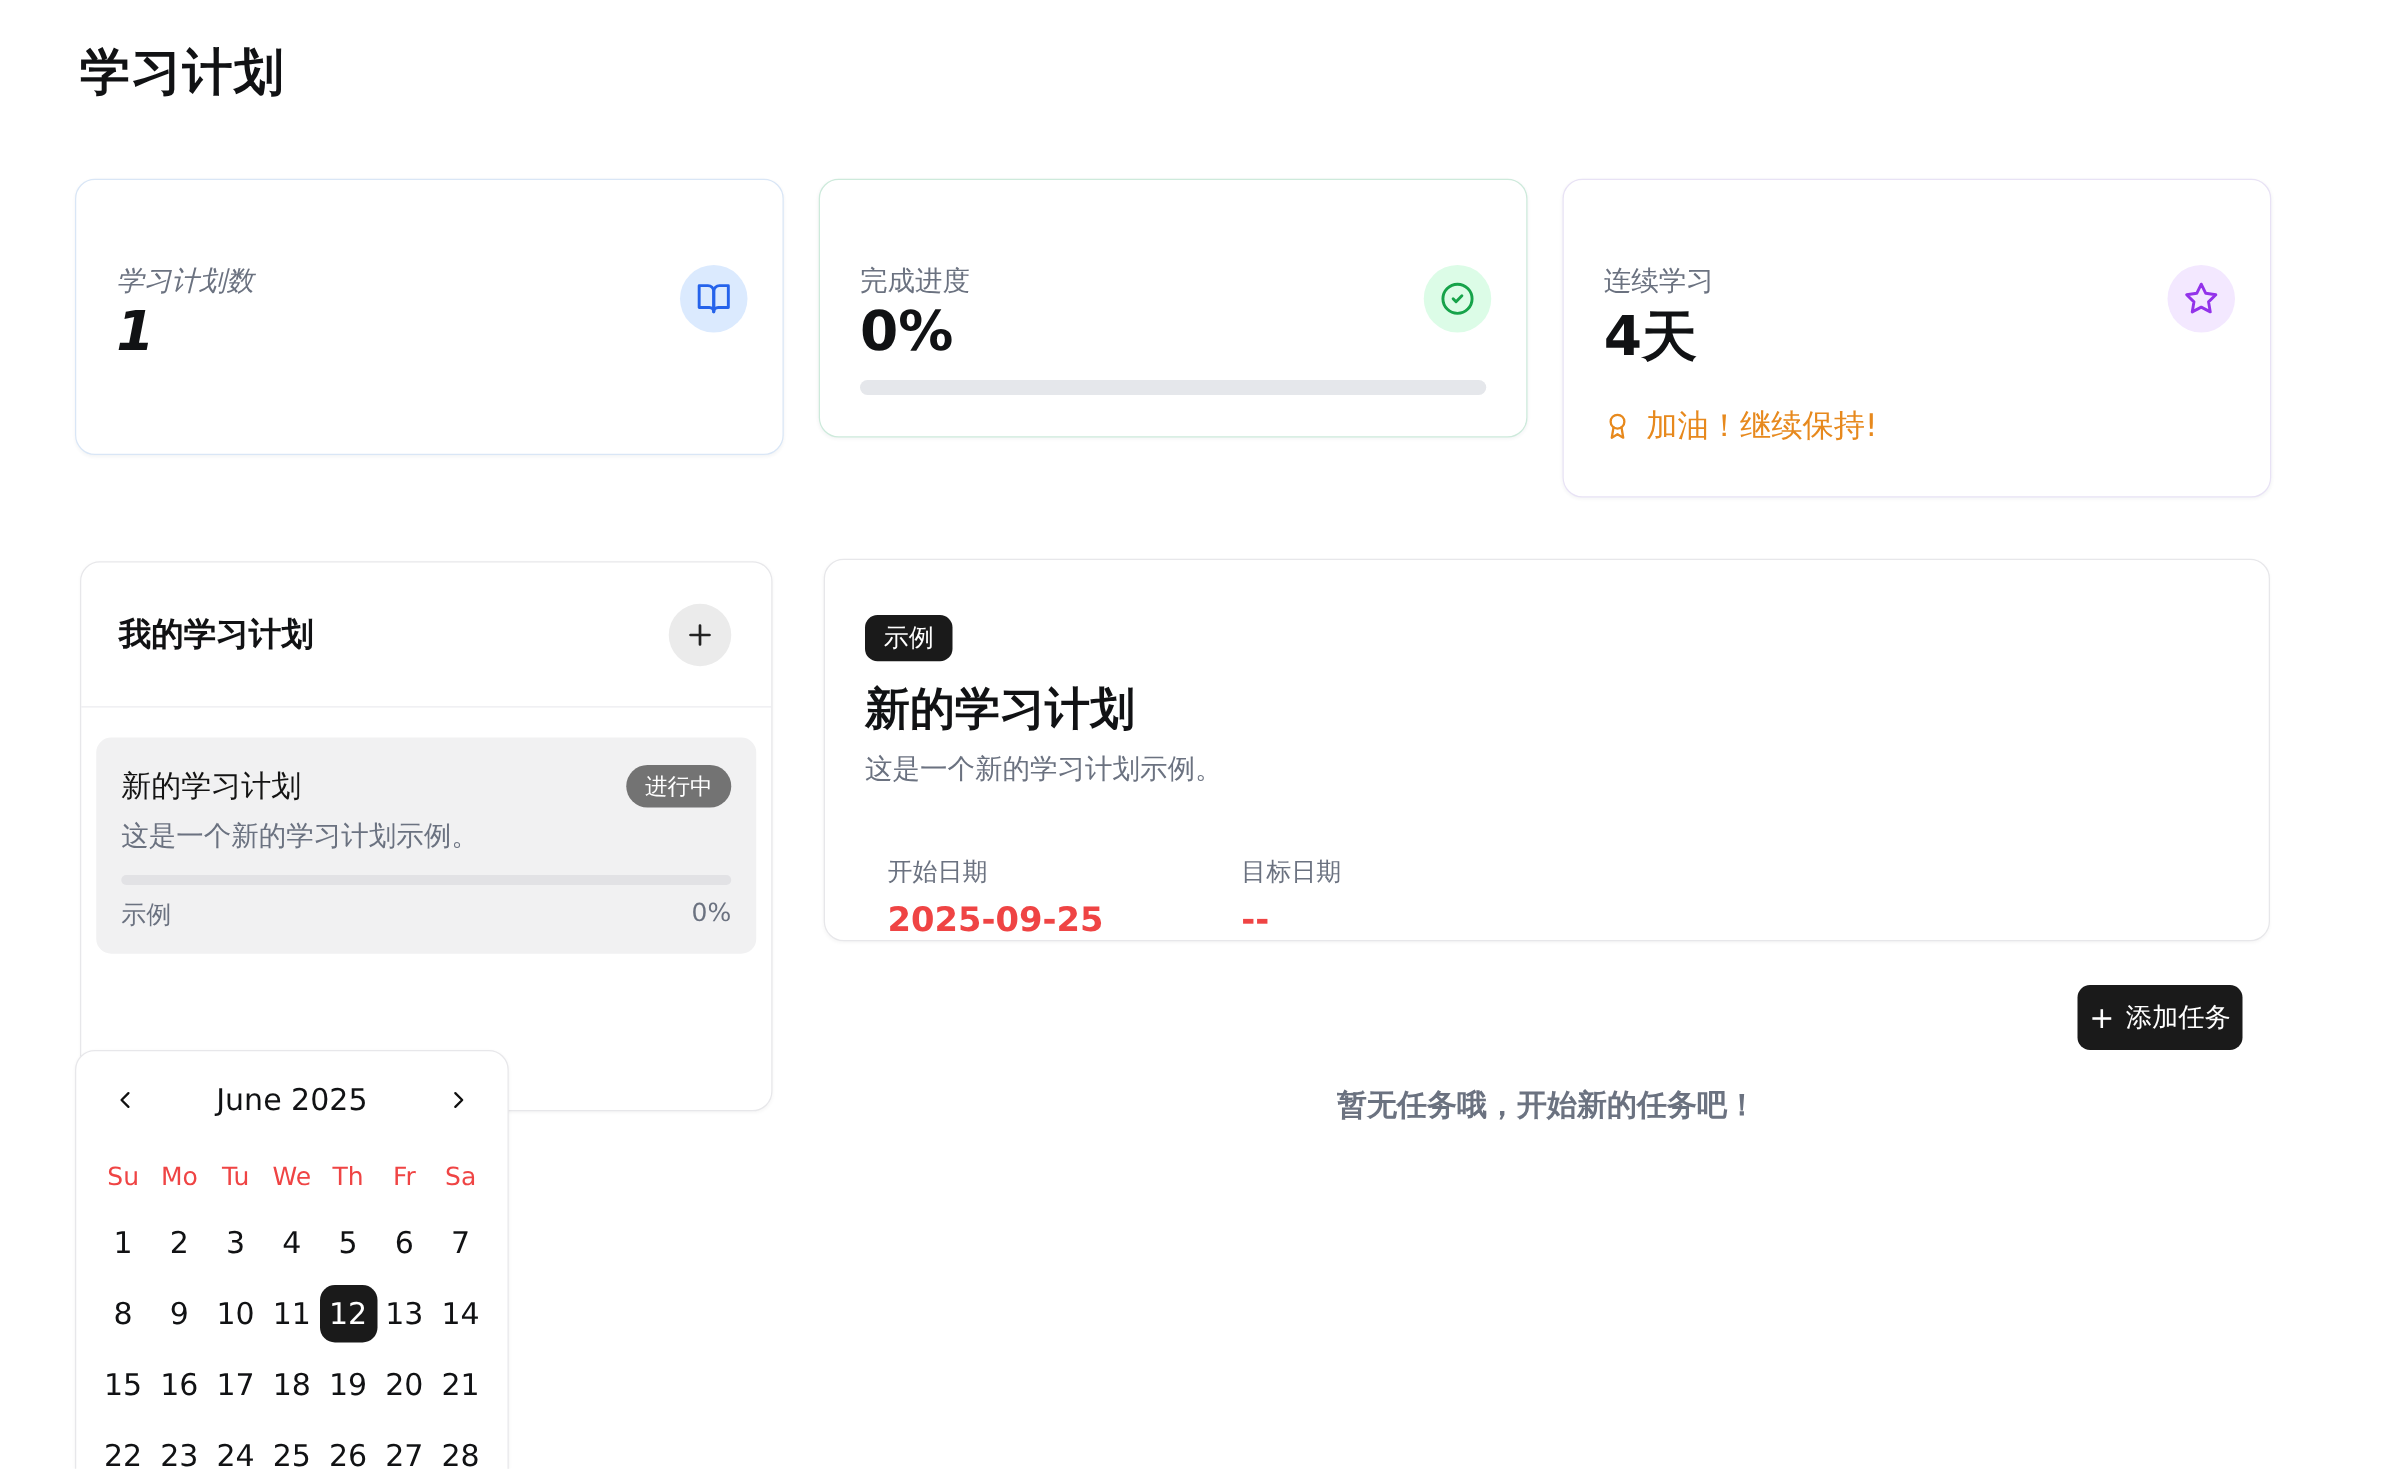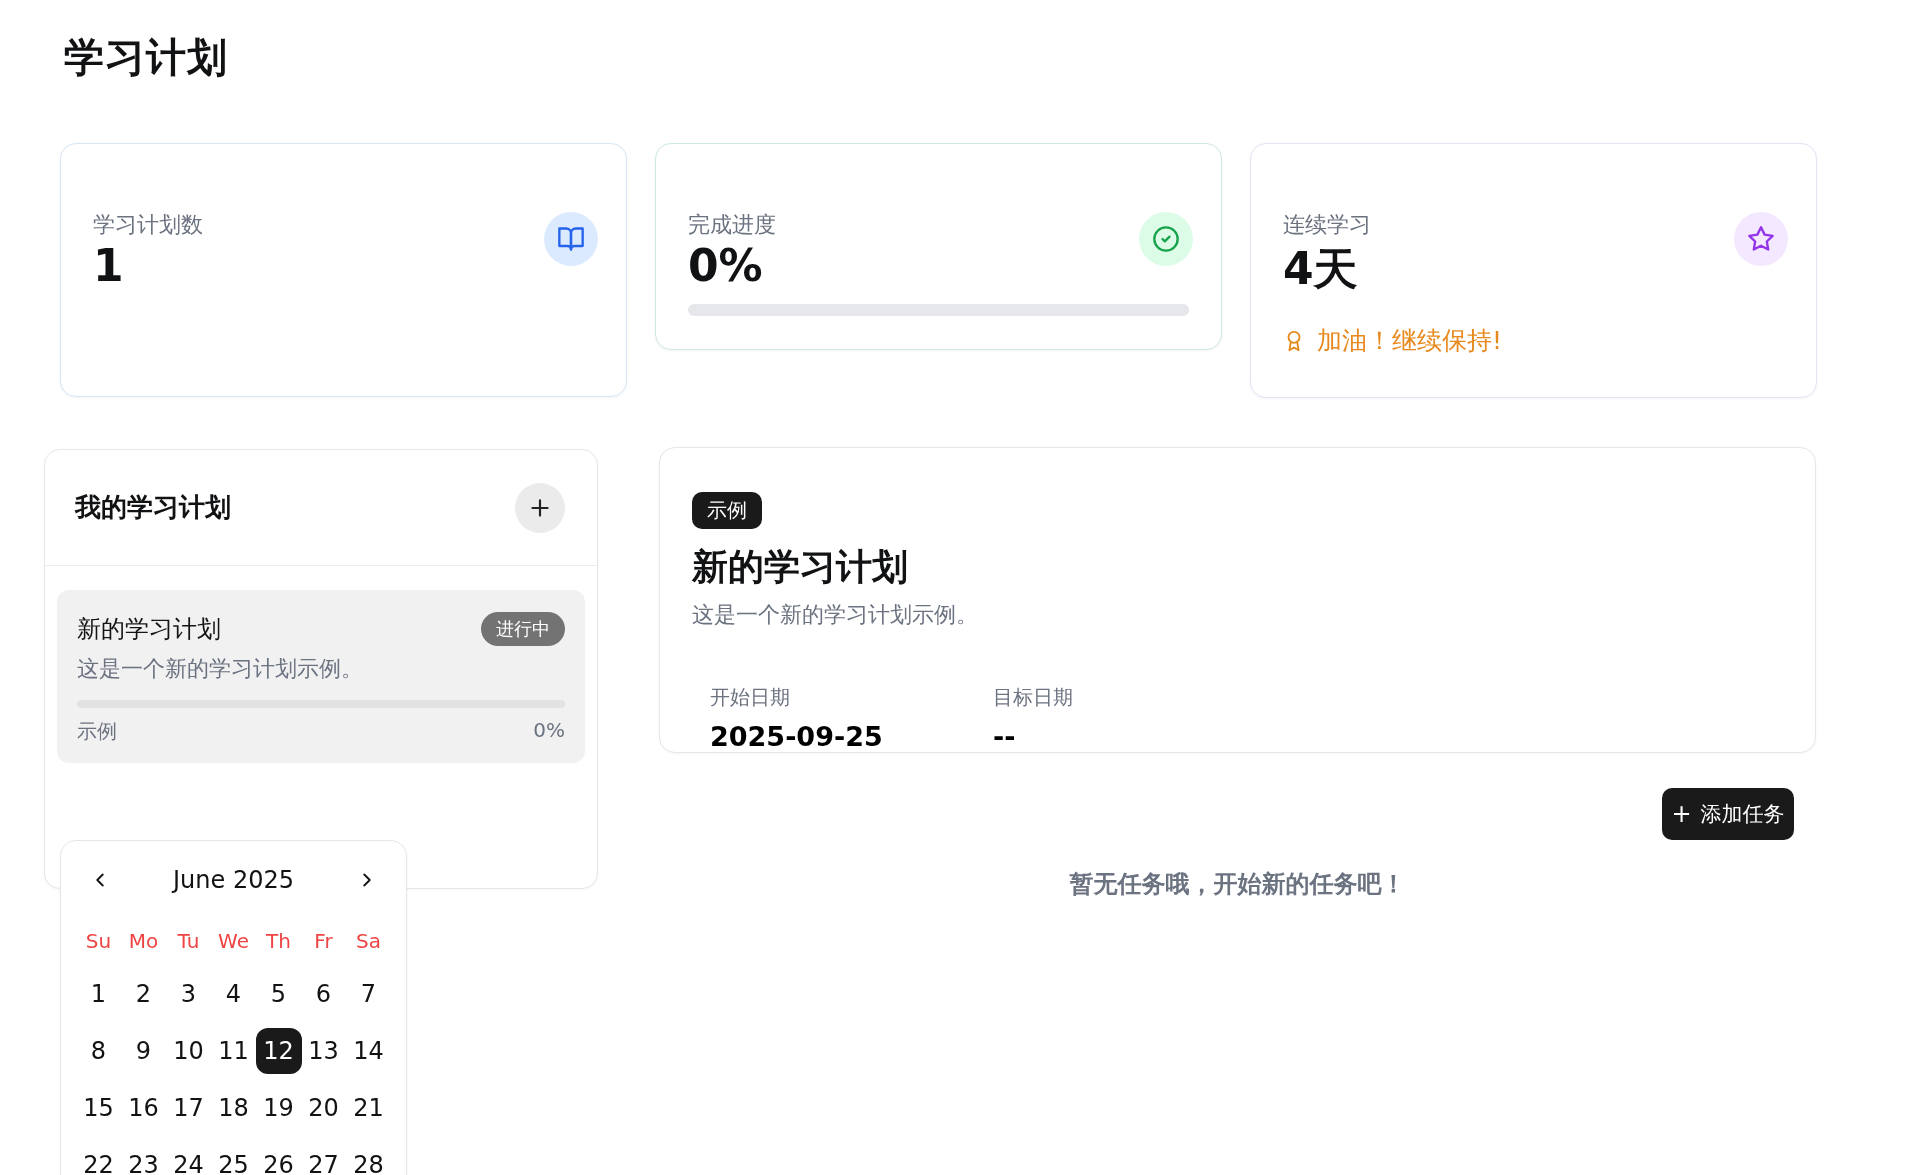--- a/index.html
+++ b/index.html
@@ -8,40 +8,40 @@
     font-family:"DejaVu Sans","Liberation Sans",sans-serif;
     background:#ffffff; color:#111214; overflow:hidden; position:relative;
   }
 
   
   .page-title { position:absolute; left:64px; top:30px; font-size:40px; font-weight:800; letter-spacing:1px; }
 
   
   .stat-card { position:absolute; top:143px; width:567px; background:#fff; border-radius:16px;
                box-shadow:0 1px 3px rgba(20,30,60,.05); }
-  .stat-card.blue-b   { left:60px;  height:254px; border:1px solid #d9e6f6; }
+  .stat-card.blue-b   { left:60px;  height:221px; border:1px solid #d9e6f6;font-style:italic; }
   .stat-card.green-b  { left:655px; height:207px; border:1px solid #cdeadb; }
   .stat-card.purple-b { left:1250px;height:255px; border:1px solid #e8e2f5; }
   .stat-label { position:absolute; left:32px; top:66px; font-size:22px; color:#6b7280; }
   .stat-value { position:absolute; left:32px; top:96px; font-size:44px; font-weight:800; color:#111214; }
   .icon-badge { position:absolute; top:68px; right:28px; width:54px; height:54px; border-radius:50%;
                 display:flex; align-items:center; justify-content:center; }
   .icon-badge svg { width:28px; height:28px; }
   .icon-blue   { background:#dbeafe; color:#2563eb; }
   .icon-green  { background:#dcfce7; color:#16a34a; }
   .icon-purple { background:#f3e8ff; color:#9333ea; }
   .progress-track { position:absolute; left:32px; right:32px; top:160px; height:12px;
                     background:#e5e7eb; border-radius:999px; overflow:hidden; }
   .progress-fill { height:100%; background:#16a34a; border-radius:999px; }
   .streak-note { position:absolute; left:32px; top:180px; display:flex; align-items:center; gap:12px;
                  color:#e7891d; font-size:25px; }
   .streak-note svg { width:22px; height:22px; flex:none; }
 
   
-  .plans-card { position:absolute; left:44px; top:449px; width:554px; height:440px;
+  .plans-card { position:absolute; left:64px; top:449px; width:554px; height:440px;
                 border:1px solid #e7e7ea; border-radius:16px; background:#fff;
                 box-shadow:0 1px 3px rgba(0,0,0,.04); }
   .plans-header { height:116px; border-bottom:1px solid #ececef; display:flex; align-items:center;
                   justify-content:space-between; padding:0 32px 0 30px; }
   .plans-header h2 { font-size:26px; font-weight:800; }
   .add-plan-btn { width:50px; height:50px; border-radius:50%; background:#ebebeb; border:none;
                   display:flex; align-items:center; justify-content:center; cursor:pointer; color:#222; }
   .add-plan-btn svg { width:26px; height:26px; }
   .plans-list { padding:24px 12px; }
   .plan-item { background:#f1f1f2; border-radius:12px; padding:22px 20px 18px; cursor:pointer; }
@@ -74,21 +74,21 @@
   .detail-card { position:absolute; left:659px; top:447px; width:1157px; height:306px;
                  border:1px solid #e7e7ea; border-radius:16px; background:#fff;
                  box-shadow:0 1px 3px rgba(0,0,0,.04); padding:44px 40px 0 32px; }
   .detail-badge { display:inline-block; background:#1a1a1a; color:#fff; font-size:20px;
                   padding:5px 15px; border-radius:10px; }
   .detail-title { margin-top:14px; font-size:36px; font-weight:800; }
   .detail-desc { margin-top:8px; font-size:22px; color:#6b7280; }
   .detail-dates { margin-top:54px; display:flex; padding-left:18px; }
   .date-col { width:283px; }
   .date-label { font-size:20px; color:#6b7280; }
-  .date-value { margin-top:10px; font-size:27px; font-weight:600; color:#000000; }
+  .date-value { margin-top:10px; font-size:27px; font-weight:600; color:#ef4444; }
 
   
   .add-task-btn { position:absolute; left:1662px; top:788px; width:132px; height:52px;
                   background:#1a1a1a; color:#fff; border:none; border-radius:10px; font-size:21px;
                   display:flex; align-items:center; justify-content:center; gap:9px; cursor:pointer;
                   font-family:inherit; }
   .add-task-btn .plus { font-size:24px; font-weight:400; line-height:1; }
   .tasks-empty { position:absolute; left:659px; top:868px; width:1157px; text-align:center;
                  font-size:24px; color:#6b7280;font-weight:bold; }
 </style>

